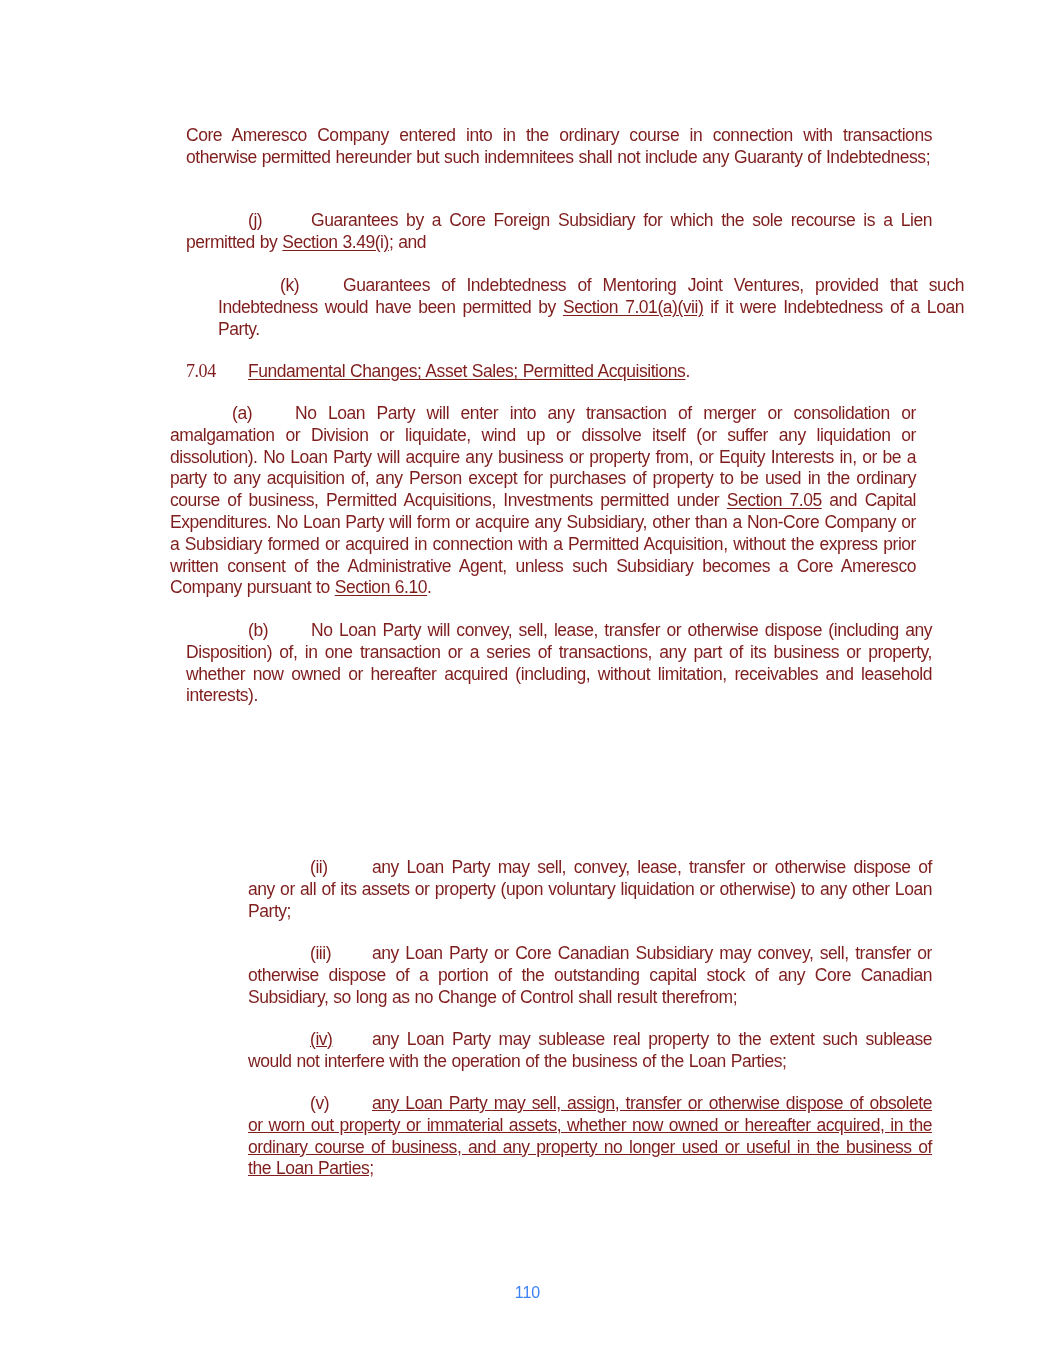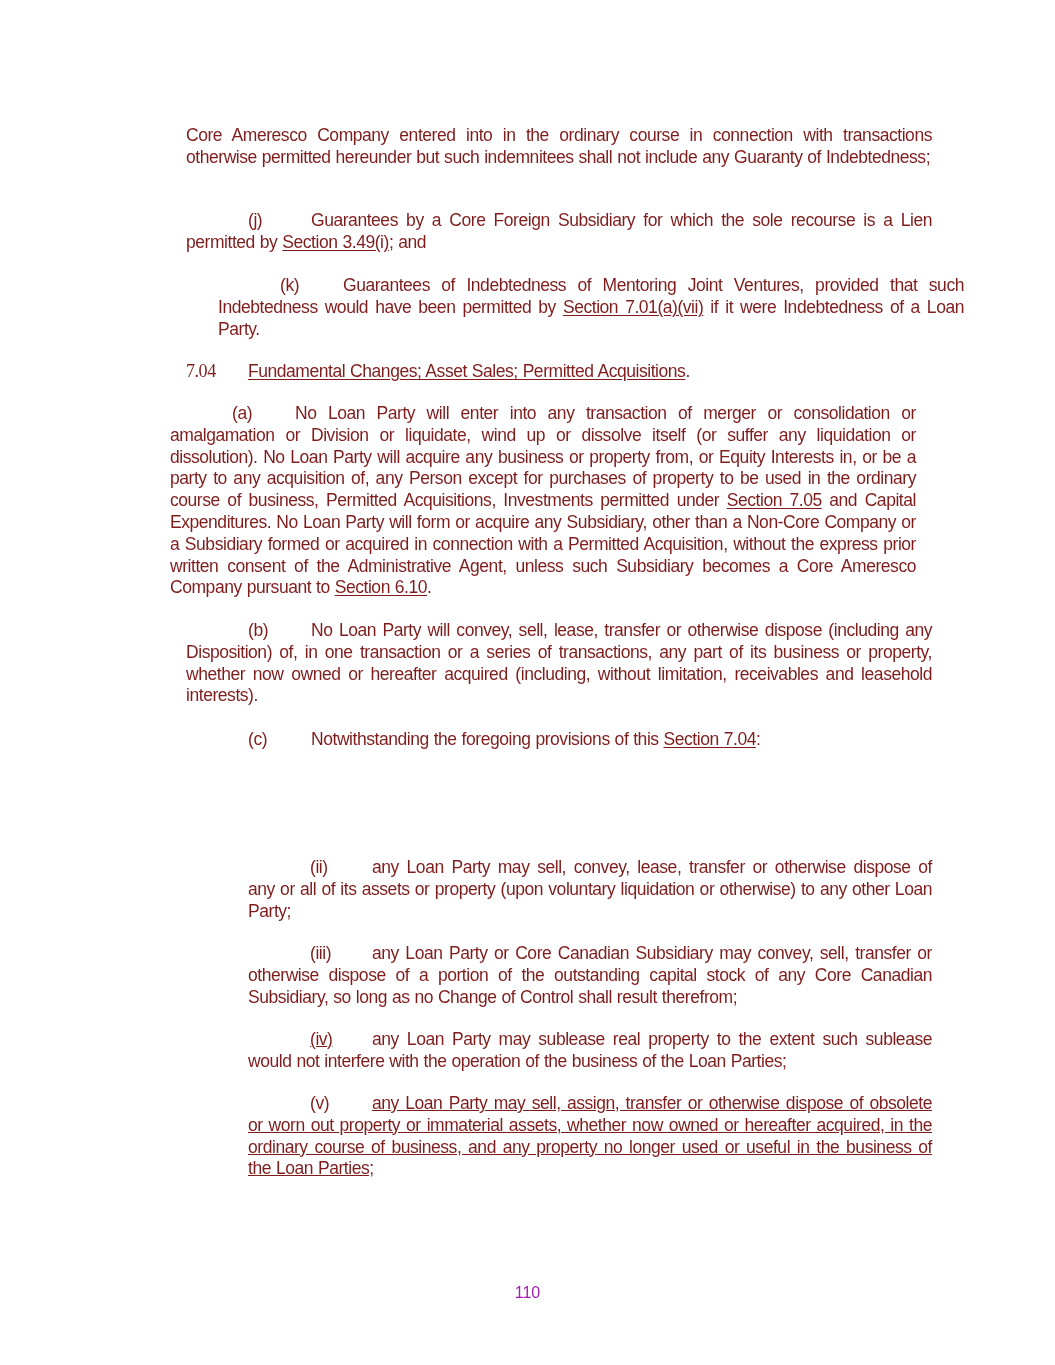--- a/index.html
+++ b/index.html
@@ -1,21 +1,21 @@
 <!DOCTYPE html>
 <html><head>
 <meta charset="utf-8">
 <style>
   html, body { margin: 0; padding: 0; background: #ffffff; }
   body { width: 1055px; height: 1365px; position: relative; overflow: hidden; }
   .page { position: absolute; left: 0; top: 0; width: 1055px; height: 1365px; background: #fff; }
   .u { text-decoration: underline; text-underline-offset: 2px; }
   .head-num { font-family: "Liberation Serif", serif; font-weight: normal; font-size: 18px; }
   .pn { position: absolute; left: 0; width: 1055px; text-align: center; top: 1284px;
-        font-family: "Liberation Sans", sans-serif; font-size: 16px; color: #a21caf; }
+        font-family: "Liberation Sans", sans-serif; font-size: 16px; color: #3b82f6; }
   .para { position: absolute; font-family: "Liberation Sans", sans-serif; font-size: 17.5px;
           color: #7f1d1d; line-height: 21.8px; text-align: justify; }
   .para span.tab { display: inline-block; }
 </style>
 </head>
 <body>
 
 <div class="page">
 
   <div class="para" style="left: 186px; top: 125px; width: 746px; letter-spacing: -0.45px; word-spacing: 0.5px;">
@@ -35,23 +35,20 @@
   </div>
 
   <div class="para" style="left: 170px; top: 403px; width: 746px; text-indent: 62px; letter-spacing: -0.45px; word-spacing: 0.5px;">
     <span class="tab" style="width:63px; text-indent:0;">(a)</span><span>No Loan Party will enter into any transaction of merger or consolidation or amalgamation or Division or liquidate, wind up or dissolve itself (or suffer any liquidation or dissolution).  No Loan Party will acquire any business or property from, or Equity Interests in, or be a party to any acquisition of, any Person except for purchases of property to be used in the ordinary course of business, Permitted Acquisitions, Investments permitted under </span><span class="u">Section 7.05</span><span> and Capital Expenditures.  No Loan Party will form or acquire any Subsidiary, other than a Non-Core Company or a Subsidiary formed or acquired in connection with a Permitted Acquisition, without the express prior written consent of the Administrative Agent, unless such Subsidiary becomes a Core Ameresco Company pursuant to </span><span class="u">Section 6.10</span><span>.</span>
   </div>
 
   <div class="para" style="left: 186px; top: 620px; width: 746px; text-indent: 62px; letter-spacing: -0.45px; word-spacing: 0.5px;">
     <span class="tab" style="width:63px; text-indent:0;">(b)</span><span>No Loan Party will convey, sell, lease, transfer or otherwise dispose (including any Disposition) of, in one transaction or a series of transactions, any part of its business or property, whether now owned or hereafter acquired (including, without limitation, receivables and leasehold interests).</span>
   </div>
 
-  <div class="para" style="left: 186px; top: 729px; width: 746px; text-indent: 62px; text-align: left; letter-spacing: -0.45px; word-spacing: 0.5px;">
-    <span class="tab" style="width:63px; text-indent:0;">(c)</span><span>Notwithstanding the foregoing provisions of this </span><span class="u">Section 7.04</span><span>:</span>
-  </div>
 
 
   <div class="para" style="left: 248px; top: 857px; width: 684px; text-indent: 62px; letter-spacing: -0.45px; word-spacing: 0.5px;">
     <span class="tab" style="width:62px; text-indent:0;">(ii)</span><span>any Loan Party may sell, convey, lease, transfer or otherwise dispose of any or all of its assets or property (upon voluntary liquidation or otherwise) to any other Loan Party;</span>
   </div>
 
   <div class="para" style="left: 248px; top: 943px; width: 684px; text-indent: 62px; letter-spacing: -0.45px; word-spacing: 0.5px;">
     <span class="tab" style="width:62px; text-indent:0;">(iii)</span><span>any Loan Party or Core Canadian Subsidiary may convey, sell, transfer or otherwise dispose of a portion of the outstanding capital stock of any Core Canadian Subsidiary, so long as no Change of Control shall result therefrom;</span>
   </div>
 

